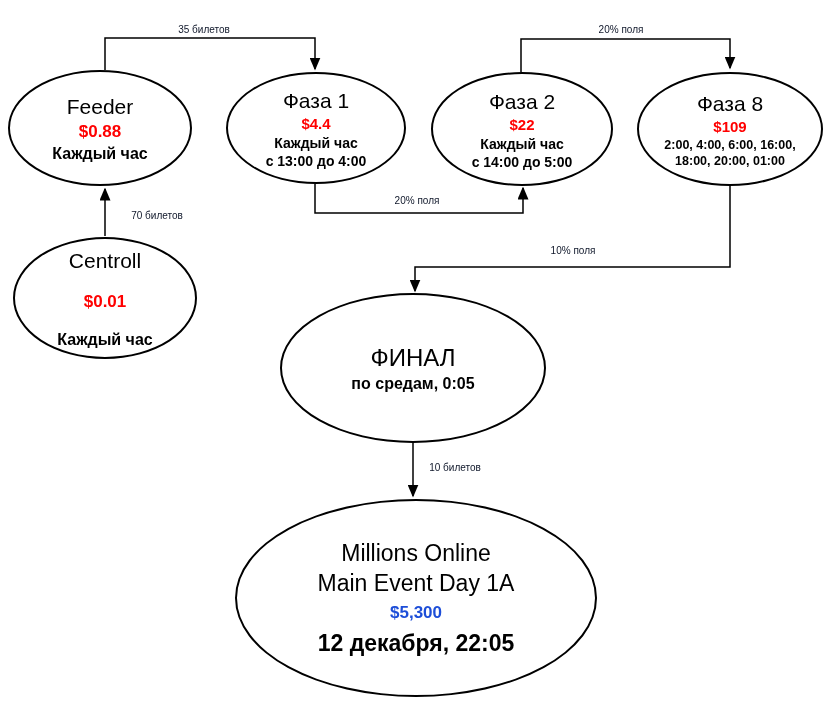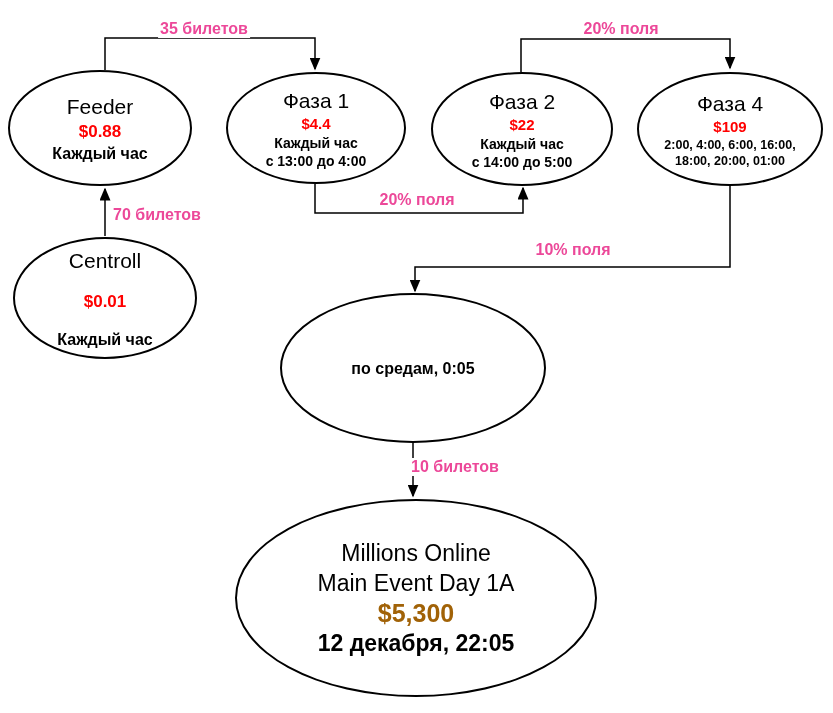--- a/index.html
+++ b/index.html
@@ -34,31 +34,31 @@
   }
   .title  { font-weight: 400; color: #000000; }
   .price  { font-weight: 700; color: #ff0000; }
   .sched  { font-weight: 700; color: #000000; }
   .t21 { font-size: 21px; line-height: 27px; }
   .t24 { font-size: 24px; line-height: 31px; }
   .t23 { font-size: 23px; line-height: 30px; }
   .p17 { font-size: 17px; line-height: 23px; }
   .p15 { font-size: 15px; line-height: 20px; }
   .p19 { font-size: 19px; line-height: 26px; }
-  .p23 { font-size: 25px; line-height: 30px; font-weight: 700; color: #a16207; }
+  .p23 { font-size: 17px; line-height: 30px; font-weight: 700; color: #1d4ed8; }
   .s16 { font-size: 16px; line-height: 21px; }
   .s14 { font-size: 14px; line-height: 18px; }
   .s12 { font-size: 12.5px; line-height: 16px; }
   .s23 { font-size: 23px; line-height: 30px; }
   .edge-label {
     position: absolute;
     transform: translate(-50%, -50%);
-    font-size: 16px;
-    font-weight: 700;
-    color: #ec4899;
+    font-size: 10px;
+    font-weight: 400;
+    color: #0f172a;
     white-space: nowrap;
     background: #ffffff;
     padding: 0 2px;
   }
 </style>
 </head>
 <body>
 
 <div id="canvas">
 
@@ -90,33 +90,34 @@
   </div>
 
   <div class="node" style="left:431px; top:72px; width:182px; height:114px;">
     <div class="title t21">Фаза 2</div>
     <div class="price p15">$22</div>
     <div class="sched s14">Каждый час</div>
     <div class="sched s14">с 14:00 до 5:00</div>
   </div>
 
   <div class="node" style="left:637px; top:72px; width:186px; height:114px;">
-    <div class="title t21">Фаза 4</div>
+    <div class="title t21">Фаза 8</div>
     <div class="price p15">$109</div>
     <div class="sched s12">2:00, 4:00, 6:00, 16:00,</div>
     <div class="sched s12">18:00, 20:00, 01:00</div>
   </div>
 
   <div class="node" style="left:13px; top:237px; width:184px; height:122px;gap:16px;">
     <div class="title t21">Centroll</div>
     <div class="price p17">$0.01</div>
     <div class="sched s16">Каждый час</div>
   </div>
 
   <div class="node" style="left:280px; top:293px; width:266px; height:150px;">
+    <div class="title t24">ФИНАЛ</div>
     <div class="sched s16">по средам, 0:05</div>
   </div>
 
   <div class="node" style="left:235px; top:499px; width:362px; height:198px;">
     <div class="title t23">Millions Online</div>
     <div class="title t23">Main Event Day 1A</div>
     <div class="price p23">$5,300</div>
     <div class="sched s23">12 декабря, 22:05</div>
   </div>
 

